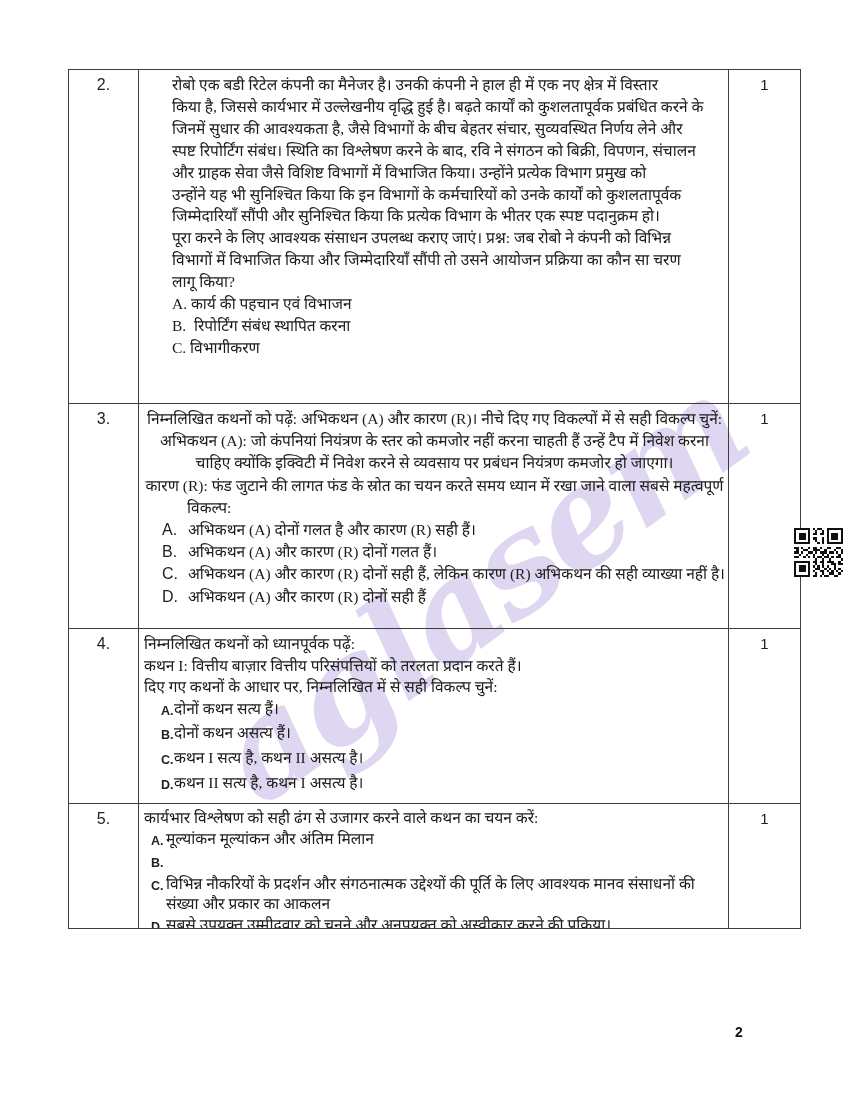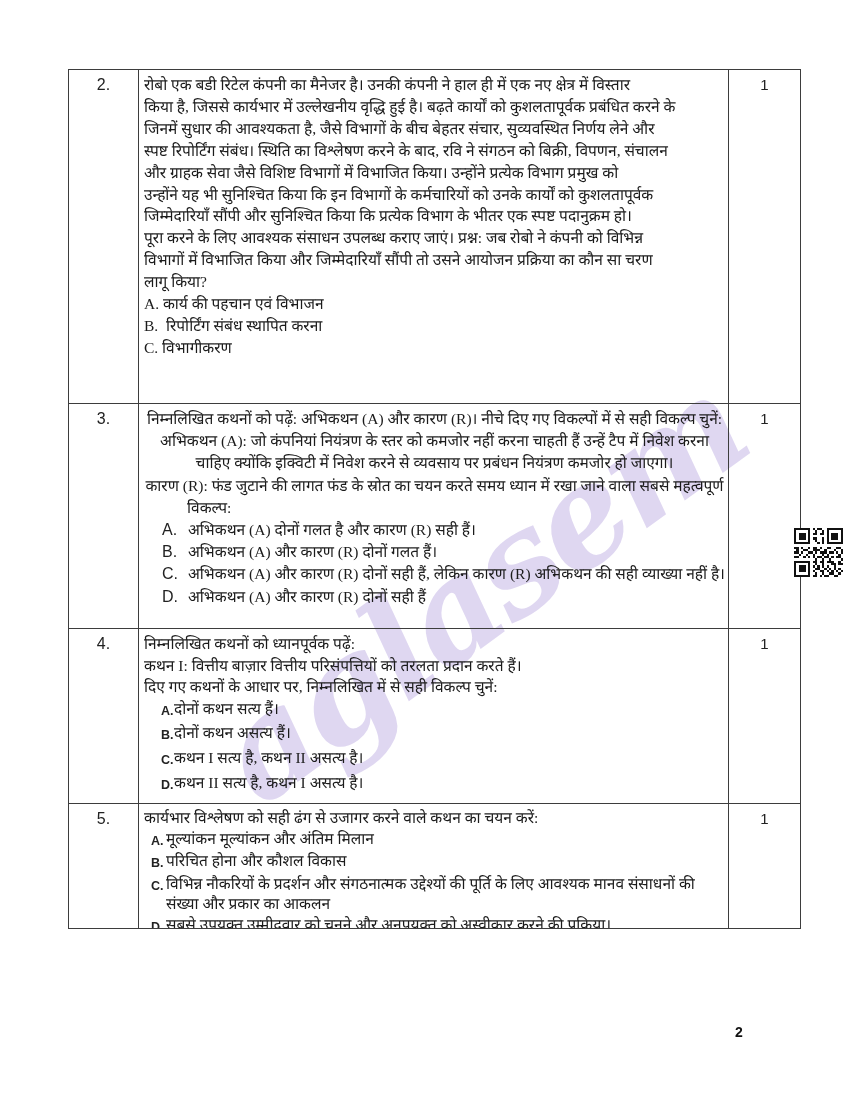--- a/index.html
+++ b/index.html
@@ -37,21 +37,21 @@
   .cell-marks{
     flex:1;text-align:center;padding-top:6px;
     font-family:"Liberation Sans", sans-serif;font-size:15px;color:#222;
   }
   .row-q2{height:334px;}
   .row-q3{height:225px;}
   .row-q4{height:175px;}
   .row-q5{height:123.5px;}
   
   .bline{font-size:15.5px;white-space:pre-wrap;}
-  .row-q2 .bline{line-height:21.9px;}
+  .row-q2 .bline{line-height:21.9px;margin-left:28px;}
   .row-q3 .bline{line-height:22.2px;text-align:center;}
   .row-q4 .bline{line-height:21.6px;}
   .row-q5 .bline{line-height:20.5px;}
   
   .opts-heading{font-size:15.5px;line-height:22.2px;padding-left:43px;}
   .optrow{display:flex;align-items:flex-start;}
   .row-q3 .optrow{line-height:22.2px;}
   .row-q3 .opt-label{
     flex:0 0 44px;padding-left:18px;box-sizing:border-box;
     font-family:"Liberation Sans", sans-serif;font-size:16px;color:#222;
@@ -168,21 +168,20 @@
     <div class="qrow row-q5">
       <div class="cell cell-num">5.</div>
       <div class="cell cell-body">
         <div class="bline">कार्यभार विश्लेषण को सही ढंग से उजागर करने वाले कथन का चयन करें:</div>
         <div class="optrow">
           <div class="opt-label">A.</div>
           <div class="opt-text">मूल्यांकन मूल्यांकन और अंतिम मिलान</div>
         </div>
         <div class="optrow">
           <div class="opt-label">B.</div>
-          <div class="opt-text">परिचित होना और कौशल विकास</div>
         </div>
         <div class="optrow">
           <div class="opt-label">C.</div>
           <div class="opt-text">विभिन्न नौकरियों के प्रदर्शन और संगठनात्मक उद्देश्यों की पूर्ति के लिए आवश्यक मानव संसाधनों की संख्या और प्रकार का आकलन</div>
         </div>
         <div class="optrow">
           <div class="opt-label">D.</div>
           <div class="opt-text">सबसे उपयुक्त उम्मीदवार को चुनने और अनुपयुक्त को अस्वीकार करने की प्रक्रिया।</div>
         </div>
       </div>

